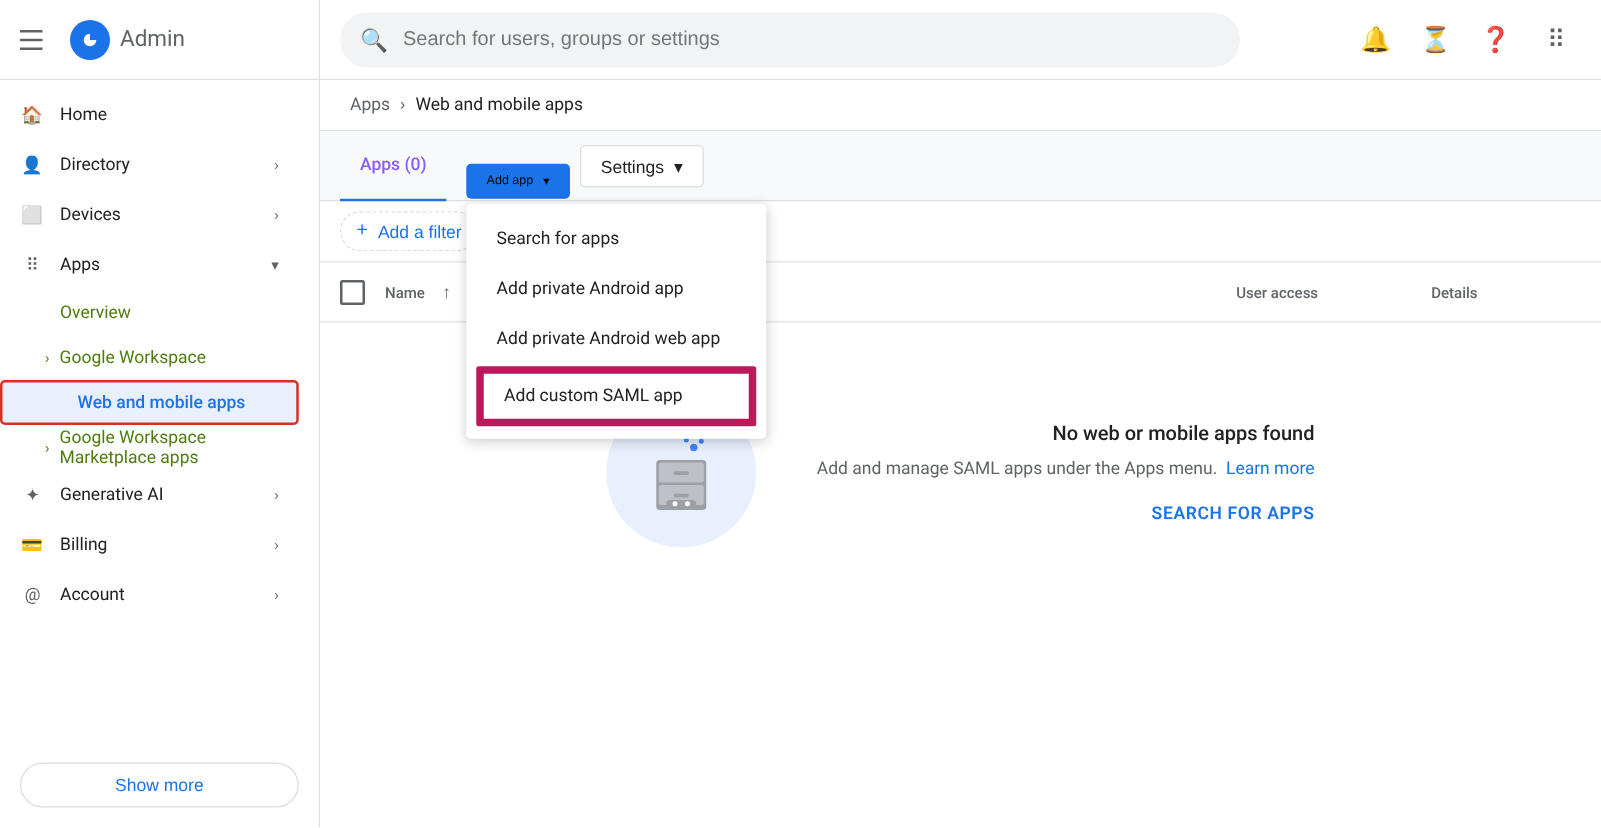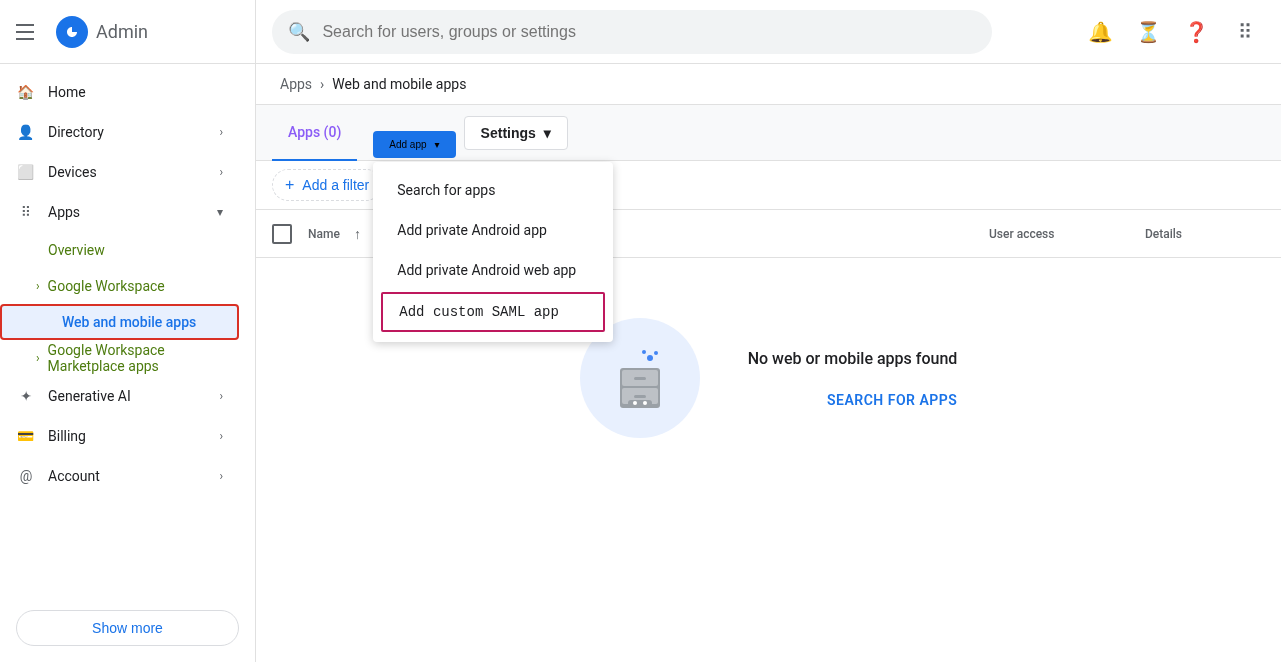--- a/index.html
+++ b/index.html
@@ -216,21 +216,21 @@
       display: flex;
       align-items: center;
       background: #fff;
       color: #202124;
       border: 1px solid #dadce0;
       border-radius: 4px;
       padding: 8px 16px;
       font-size: 14px;
       cursor: pointer;
       gap: 8px;
-      font-weight: 700;
+      font-weight: 400;
     }
 
     
     .dropdown-menu {
       position: absolute;
       top: 100%;
       left: 0;
       background: #fff;
       border-radius: 4px;
       box-shadow: 0 2px 10px rgba(0,0,0,0.2);
@@ -241,25 +241,24 @@
     }
     .dropdown-item {
       padding: 12px 24px;
       font-size: 14px;
       color: #202124;
       cursor: pointer;
       display: flex;
       align-items: center;
     }
     .dropdown-item.saml-item {
-      border: 2px solid #be185d;
+      border: 6px solid #be185d;
       border-radius: 2px;
       margin: 2px 8px;
       padding: 10px 16px;
-      font-family: Liberation Mono, monospace;
     }
 
     
     .filter-row {
       display: flex;
       align-items: center;
       padding: 8px 16px;
       border-bottom: 1px solid #e0e0e0;
     }
     .add-filter-btn {
@@ -516,18 +515,22 @@
             <circle cx="56" cy="15" r="2" fill="#4285f4"></circle>
             <circle cx="44" cy="14" r="2" fill="#4285f4"></circle>
 
             <rect x="28" y="62" width="24" height="6" rx="3" fill="#9aa0a6"></rect>
             <circle cx="35" cy="65" r="2" fill="white"></circle>
             <circle cx="45" cy="65" r="2" fill="white"></circle>
           </svg>
         </div>
         <div class="empty-text">
           <div class="empty-title">No web or mobile apps found</div>
+          <div class="empty-desc">
+            <span>Add and manage SAML apps under the Apps menu.</span>
+            &nbsp;<a href="#">Learn more</a>
+          </div>
           <a href="#" class="search-apps-link">SEARCH FOR APPS</a>
         </div>
       </div>
     </div>
   </div>
 </div>
 
 </body></html>

